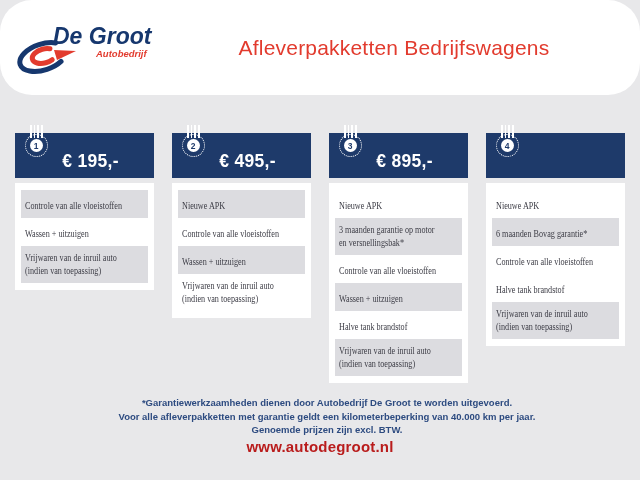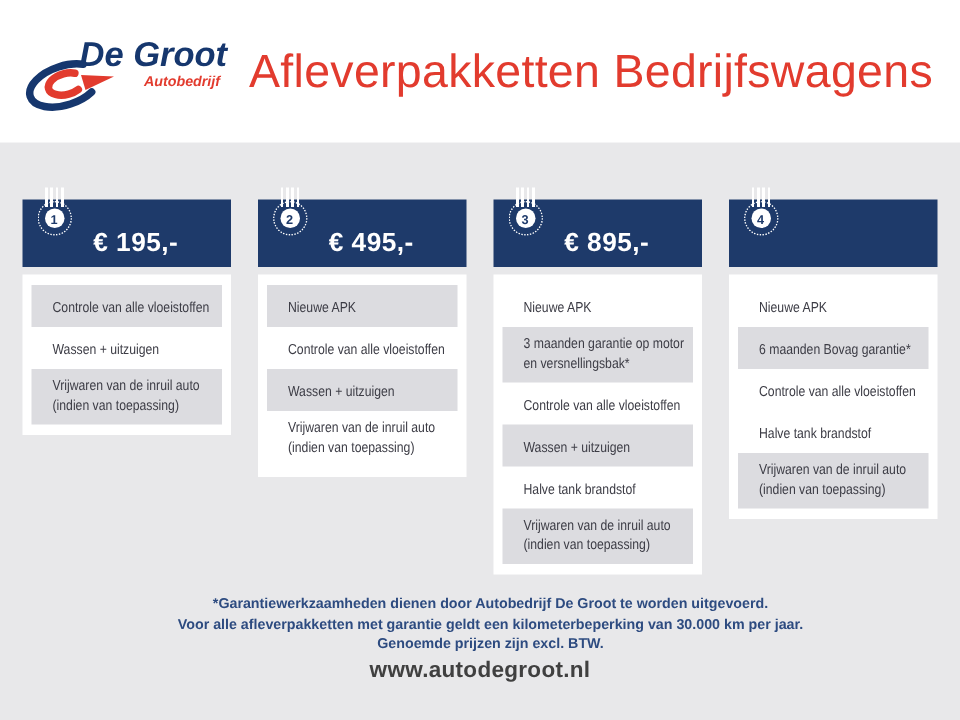--- a/index.html
+++ b/index.html
@@ -3,25 +3,25 @@
 <meta charset="utf-8">
 <style>
   html,body { margin:0; padding:0; background:#ffffff; }
   .page {
     position:relative; width:640px; height:480px; overflow:hidden;
     background:#e8e8ea; font-family:"Liberation Sans", sans-serif;
   }
   
   .top {
     position:absolute; left:0; top:0; width:640px; height:95px;
-    background:#ffffff; display:flex; align-items:center;
+    background:#ffffff; display:flex; align-items:center;border-radius:32px;
   }
   .logo { flex:none; margin-left:16px; width:142px; height:62px; }
   .page-title {
-    flex:1; text-align:center; color:#e23b2e; font-size:31px;
+    flex:1; text-align:center; color:#e23b2e; font-size:21px;
     font-weight:500; letter-spacing:0.2px; padding-right:10px;
   }
   
   .columns {
     position:absolute; left:15px; right:15px; top:133px;
     display:flex; gap:18px; align-items:flex-start;
   }
   .col { flex:1; min-width:0; }
   .col-header {
     position:relative; height:45px; background:#1e3a6a;
@@ -36,34 +36,34 @@
   .disc {
     position:relative; width:21px; height:21px; margin:0 auto; border-radius:50%;
     border:1.5px dotted #ffffff; display:flex; align-items:center; justify-content:center;
   }
   .disc-inner {
     width:13px; height:13px; border-radius:50%; background:#ffffff;
     color:#1e3a6a; font-size:8.5px; font-weight:bold;
     display:flex; align-items:center; justify-content:center;
   }
   .card { margin-top:5px; background:#ffffff; padding:7px 6px; }
-  .item { padding:5px 14px; }
+  .item { padding:5px 4px;font-family:Liberation Serif, serif; }
   .item.shaded { background:#dcdce0; }
   .item-text {
     display:inline-block; white-space:pre; transform:scaleX(0.85); transform-origin:0 50%;
     font-size:9.6px; line-height:13px; color:#3c3c45;
   }
   
   .notes {
     position:absolute; left:14px; right:0; top:396px; text-align:center;
     color:#2d4b80; font-size:9.5px; line-height:13.5px; font-weight:600;
   }
   .website {
     position:absolute; left:0; right:0; top:438px; text-align:center;
-    color:#404040; font-size:15px; font-weight:bold; letter-spacing:0.2px;
+    color:#b91c1c; font-size:15px; font-weight:bold; letter-spacing:0.2px;
   }
 </style>
 </head>
 <body>
 
 <div class="page">
 
   <div class="top">
     <svg class="logo" viewBox="0 0 142 62">
 
@@ -205,18 +205,18 @@
     <div class="item shaded">
       <span class="item-text">Vrijwaren van de inruil auto
 (indien van toepassing)</span>
     </div>
   </div>
     </div>
   </div>
 
   <div class="notes">
     <div>*Garantiewerkzaamheden dienen door Autobedrijf De Groot te worden uitgevoerd.</div>
-    <div>Voor alle afleverpakketten met garantie geldt een kilometerbeperking van 30.000 km per jaar.</div>
+    <div>Voor alle afleverpakketten met garantie geldt een kilometerbeperking van 40.000 km per jaar.</div>
     <div>Genoemde prijzen zijn excl. BTW.</div>
   </div>
   <div class="website">www.autodegroot.nl</div>
 
 </div>
 
 </body></html>

